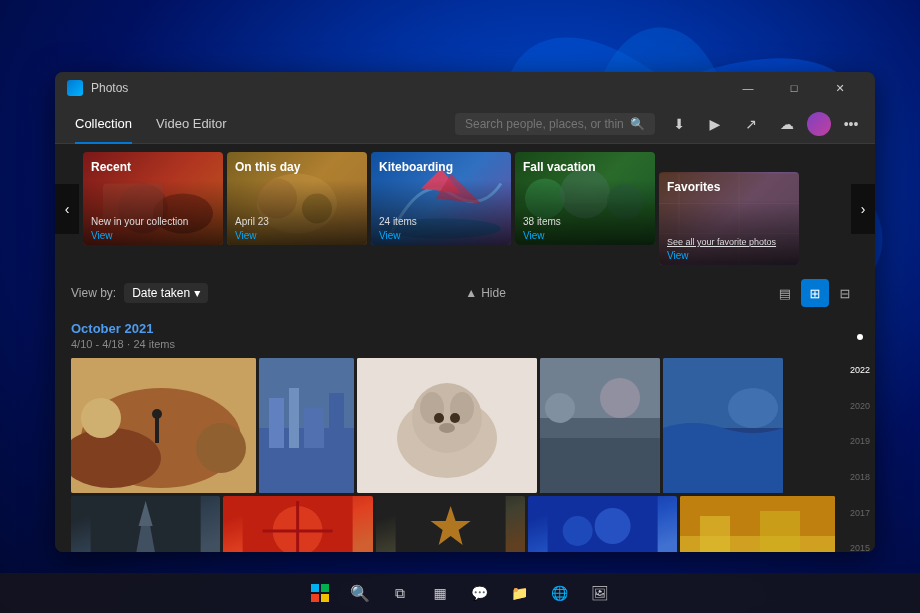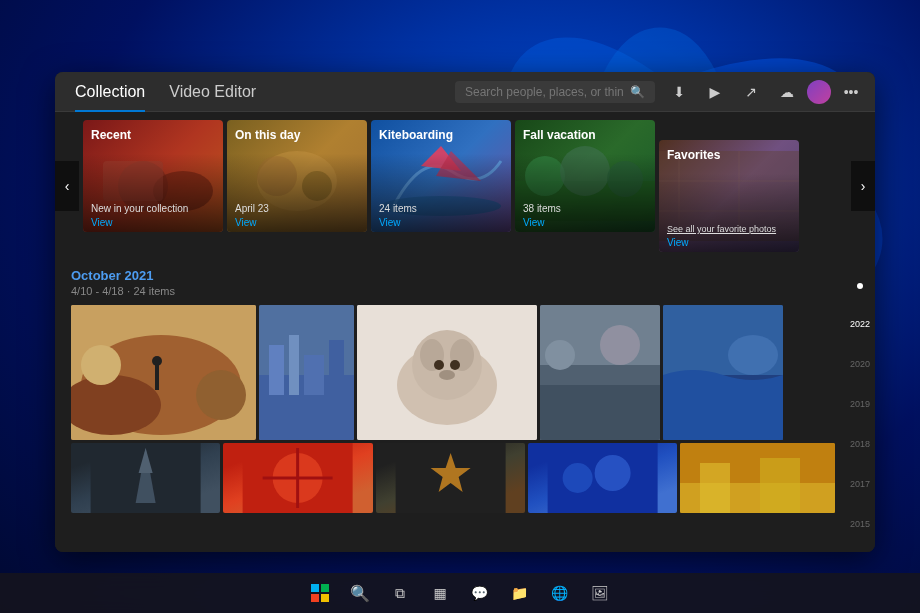--- a/index.html
+++ b/index.html
@@ -92,21 +92,21 @@
       padding: 0 8px;
       gap: 0;
       flex-shrink: 0;
       border-bottom: 1px solid #3a3a3a;
     }
     .nav-item {
       padding: 0 12px;
       height: 40px;
       display: flex;
       align-items: center;
-      font-size: 16px;
+      font-size: 13px;
       color: #ccc;
       cursor: pointer;
       position: relative;
     }
     .nav-item.active {
       color: white;
     }
     .nav-item.active::after {
       content: '';
       position: absolute;
@@ -192,21 +192,21 @@
     .cards-nav.left { left: 0; }
     .cards-nav.right { right: 0; }
     .cards-strip {
       display: flex;
       gap: 4px;
       padding: 0 28px;
       overflow: hidden;
     }
     .card {
       flex: 0 0 140px;
-      height: 112px;
+      height: 93px;
       border-radius: 4px;
       overflow: hidden;
       position: relative;
       cursor: pointer;
     }
     .card-overlay {
       position: absolute;
       inset: 0;
       background: linear-gradient(to bottom, transparent 30%, rgba(0,0,0,0.7) 100%);
     }
@@ -402,20 +402,29 @@
   <svg class="win-flower" viewBox="0 0 500 500">
     <ellipse cx="250" cy="250" rx="200" ry="80" fill="none" stroke="#0060ff" stroke-width="60" stroke-opacity="0.6" transform="rotate(-30 250 250)"></ellipse>
     <ellipse cx="250" cy="250" rx="200" ry="80" fill="none" stroke="#0050ee" stroke-width="50" stroke-opacity="0.5" transform="rotate(10 250 250)"></ellipse>
     <ellipse cx="250" cy="250" rx="180" ry="70" fill="none" stroke="#0070ff" stroke-width="55" stroke-opacity="0.4" transform="rotate(50 250 250)"></ellipse>
     <ellipse cx="250" cy="250" rx="160" ry="60" fill="none" stroke="#0080ff" stroke-width="45" stroke-opacity="0.35" transform="rotate(90 250 250)"></ellipse>
   </svg>
 </div>
 
 <div class="app-window">
 
+  <div class="title-bar">
+    <div class="title-bar-icon"></div>
+    <span class="title-bar-title">Photos</span>
+    <div class="title-bar-controls">
+      <div class="title-btn">—</div>
+      <div class="title-btn">□</div>
+      <div class="title-btn close">✕</div>
+    </div>
+  </div>
 
   <div class="nav-bar">
     <div class="nav-item active">
       <span>Collection</span>
     </div>
     <div class="nav-item">
       <span>Video Editor</span>
     </div>
     <div class="nav-search">
       <input type="text" placeholder="Search people, places, or things..." style="">
@@ -506,20 +515,36 @@
             <span class="card-title">Favorites</span>
             <span class="card-sub" style="font-size:9px;bottom:18px;text-decoration:underline;">See all your favorite photos</span>
             <span class="card-view-left">View</span>
           </div>
         </div>
 
       </div>
       <div class="cards-nav right">›</div>
     </div>
 
+    <div class="view-bar">
+      <span class="view-by-label">View by:</span>
+      <div class="view-by-select">
+        <span>Date taken</span>
+        <span>▾</span>
+      </div>
+      <div class="hide-link" style="margin-left:auto;margin-right:8px;">
+        <span>▲</span>
+        <span>Hide</span>
+      </div>
+      <div class="view-icons">
+        <div class="view-icon">▤</div>
+        <div class="view-icon active">⊞</div>
+        <div class="view-icon">⊟</div>
+      </div>
+    </div>
 
     <div class="photos-area" style="padding-right:40px;">
       <div class="month-label">October 2021</div>
       <div class="month-sub">
         <span>4/10 - 4/18</span>
         <span> · </span>
         <span>24 items</span>
       </div>
 
       <div class="photo-grid-large">

